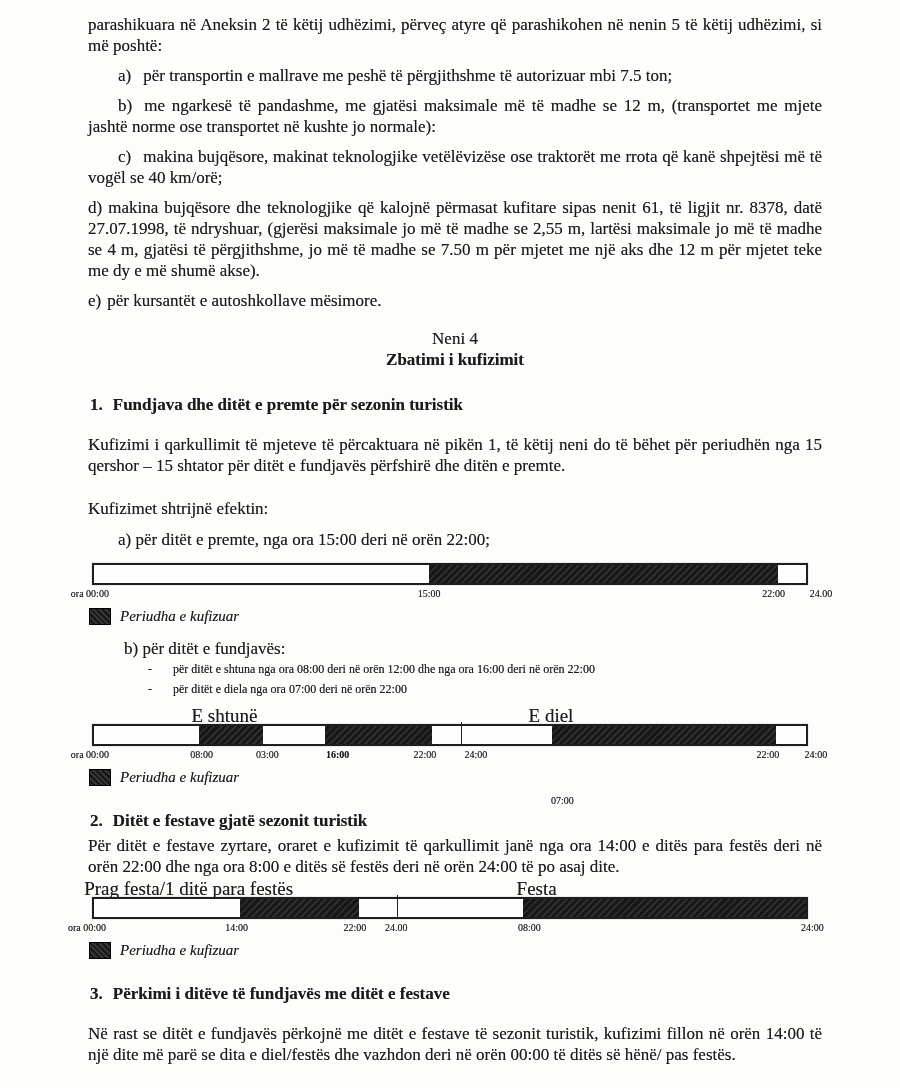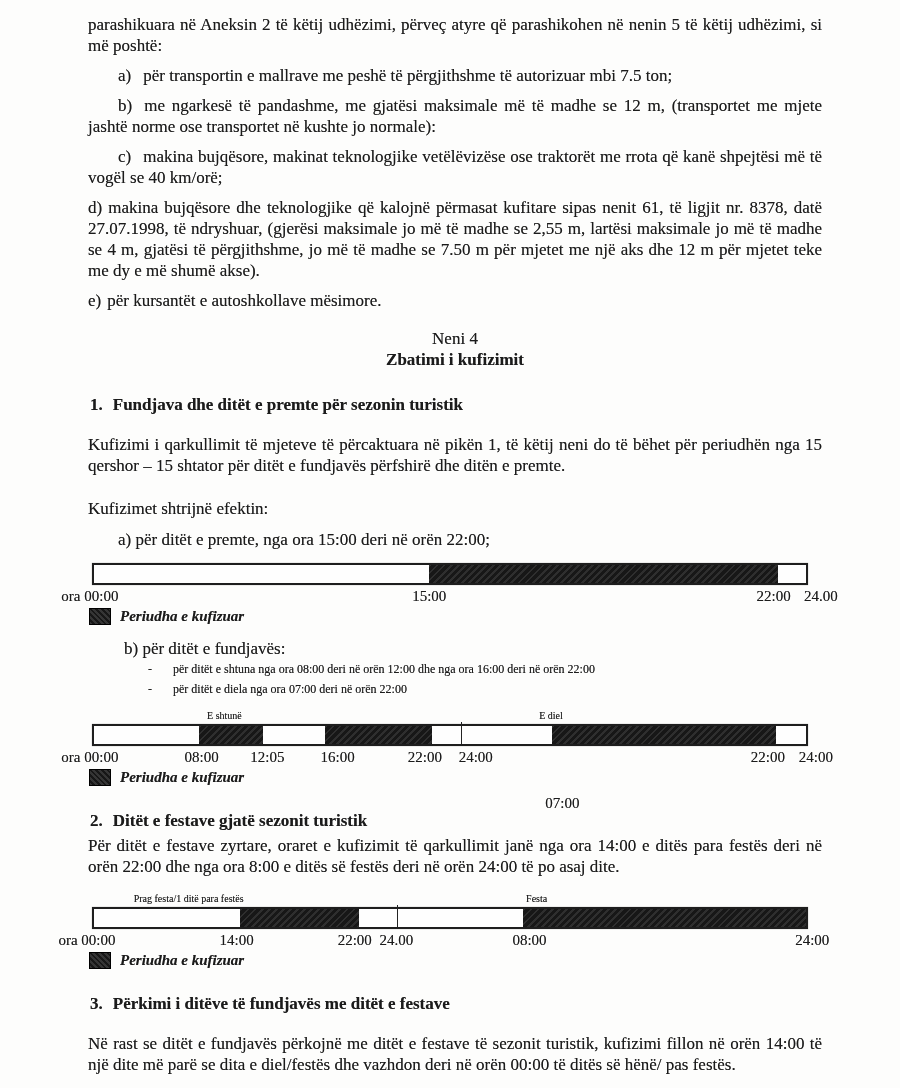--- a/index.html
+++ b/index.html
@@ -29,34 +29,34 @@
   .p-top20{margin-top:4px;}
   .p-top22{margin-top:22px;}
   .s1a{margin-top:10px;padding-left:30px;}
   .s1b{margin-top:13px;padding-left:36px;}
   .bullet{font-size:12px;line-height:19px;padding-left:60px;margin-top:1px;}
   .bullet .dash{display:inline-block;width:25px;}
   
   .tl{position:relative;margin-left:4px;width:716px;}
   .tl.m-top13{margin-top:13px;}
   .tl.m-top9{margin-top:9px;}
-  .tl.m-top14{margin-top:14px;}
-  .tl-days{position:relative;height:16px;font-size:10px;line-height:16px;}
+  .tl.m-top14{margin-top:4px;}
+  .tl-days{position:relative;height:16px;font-size:19px;line-height:16px;}
   .tl-days span{position:absolute;transform:translateX(-50%);white-space:nowrap;}
   .tl-bar{position:relative;height:18px;border:2px solid #1e1e1e;background:#fefefe;
     box-shadow:0 0 1px rgba(0,0,0,.4);}
   .tl-seg{position:absolute;top:0;bottom:0;background-color:#171717;
     background-image:repeating-linear-gradient(135deg,rgba(85,85,85,.38) 0 2px,rgba(0,0,0,0) 2px 5px);}
   .tl-div{position:absolute;top:-4px;bottom:0;width:1.5px;background:#232323;}
-  .tl-ticks{position:relative;height:20px;font-size:15px;}
+  .tl-ticks{position:relative;height:20px;font-size:10px;}
   .tl-ticks span{position:absolute;top:3px;transform:translateX(-50%);white-space:nowrap;}
   .tl-legend{display:flex;align-items:center;gap:9px;margin:2px 0 0 -3px;height:18px;}
   .tl-swatch{width:20px;height:15px;border:1px solid #000;background-color:#171717;
     background-image:repeating-linear-gradient(45deg,rgba(90,90,90,.45) 0 2px,rgba(0,0,0,0) 2px 4px);}
-  .tl-legend-text{font-style:italic;font-weight:700;font-size:15px;line-height:17px;}
+  .tl-legend-text{font-style:italic;font-weight:400;font-size:15px;line-height:17px;}
 </style>
 </head>
 <body>
 
 <div class="page">
 
   <p class="intro justify">parashikuara në Aneksin 2 të këtij udhëzimi, përveç atyre që parashikohen në nenin 5 të këtij udhëzimi, si më poshtë:</p>
 
   <div id="item-list">
       <p class="item justify indented"><span class="item-label">a)</span><span>për transportin e mallrave me peshë të përgjithshme të autorizuar mbi 7.5 ton;</span></p>
@@ -107,22 +107,22 @@
       </div>
       <div class="tl-bar">
         <div class="tl-seg" title="08:00 – 12:00" style="left: 14.8%; width: 8.9%;"></div>
         <div class="tl-seg" title="16:00 – 22:00" style="left: 32.5%; width: 15%;"></div>
         <div class="tl-seg" title="07:00 – 22:00" style="left: 64.3%; width: 31.5%;"></div>
         <div class="tl-div" style="left: 51.5%;"></div>
       </div>
       <div class="tl-ticks">
         <span style="left: -0.3%;">ora 00:00</span>
         <span style="left: 15.3%;">08:00</span>
-        <span style="left: 24.5%;">12:05</span>
-        <span style="left: 34.3%;">16:00</span>
+        <span style="left: 24.5%;">03:00</span>
+        <span style="left: 34.3%; font-weight: bold;">16:00</span>
         <span style="left: 46.5%;">22:00</span>
         <span style="left: 53.6%;">24:00</span>
         <span style="left: 65.7%; margin-top: 46px;">07:00</span>
         <span style="left: 94.4%;">22:00</span>
         <span style="left: 101.1%;">24:00</span>
       </div>
       <div class="tl-legend">
         <span class="tl-swatch"></span>
         <span class="tl-legend-text">Periudha e kufizuar</span>
       </div>

